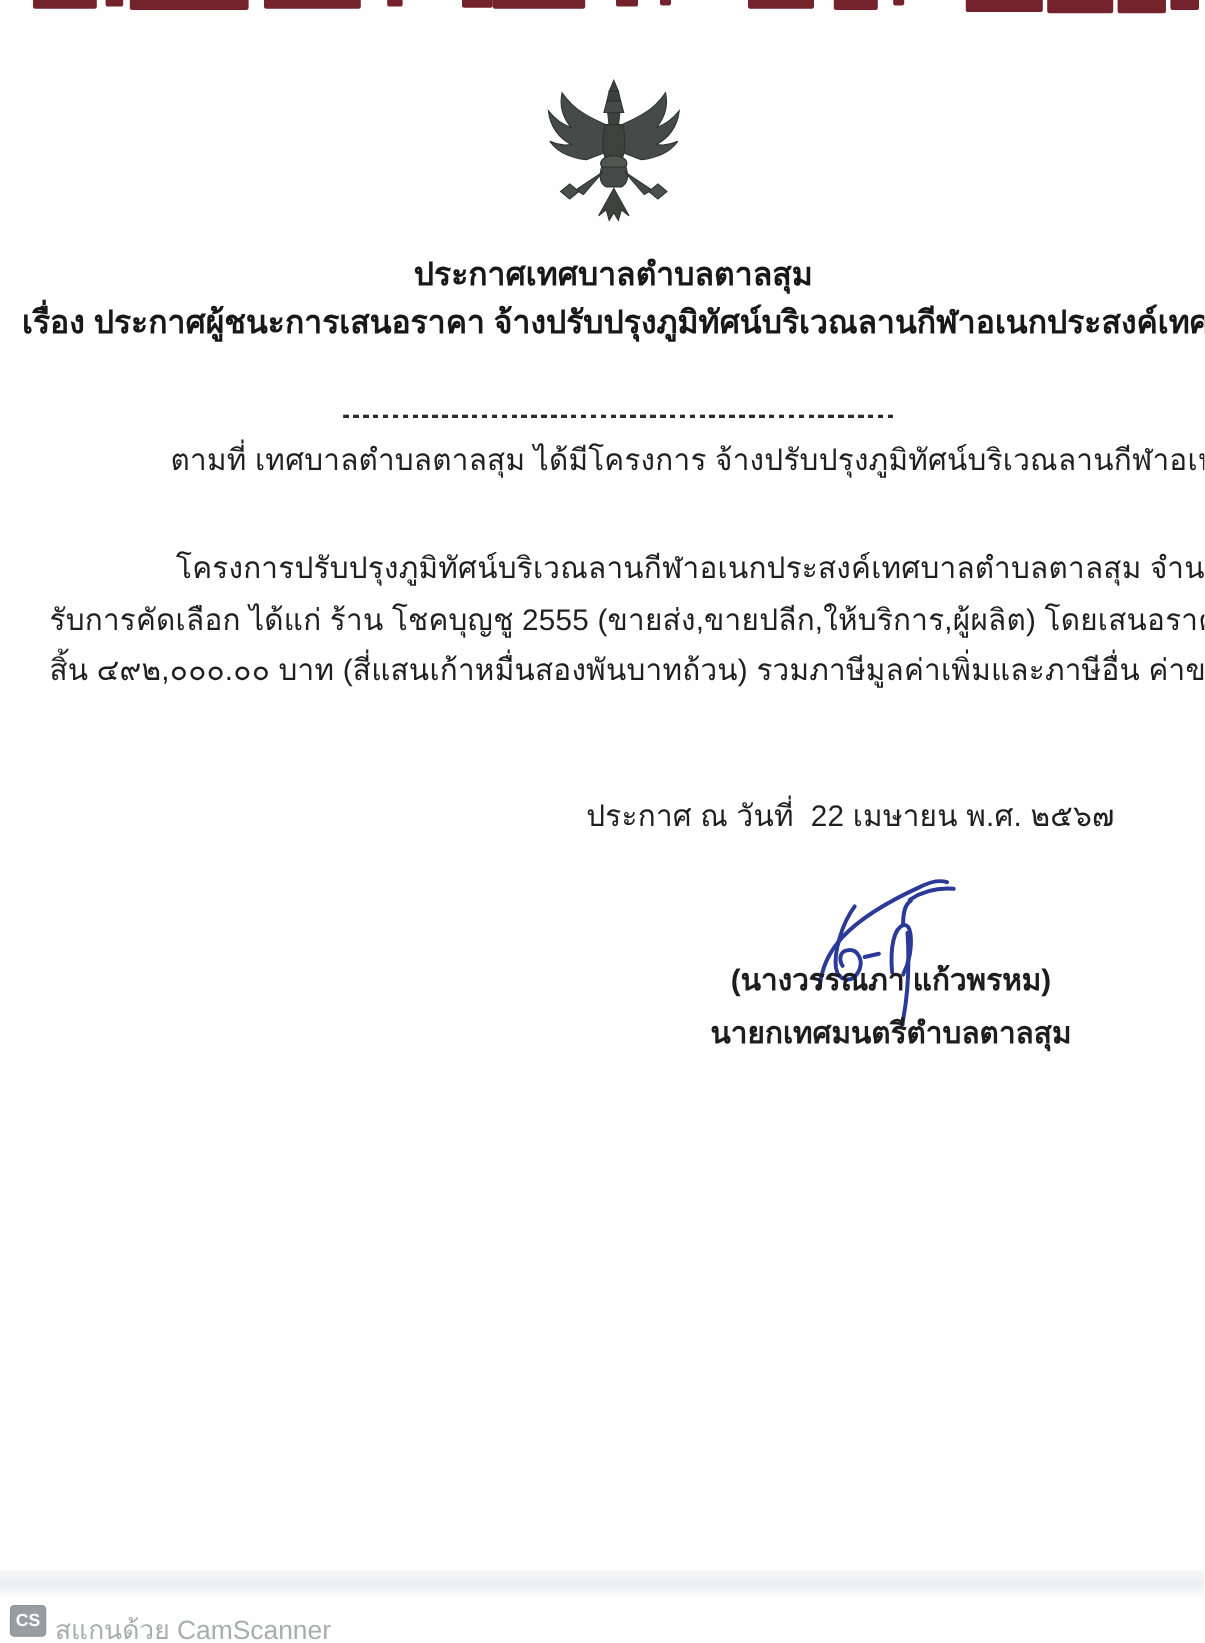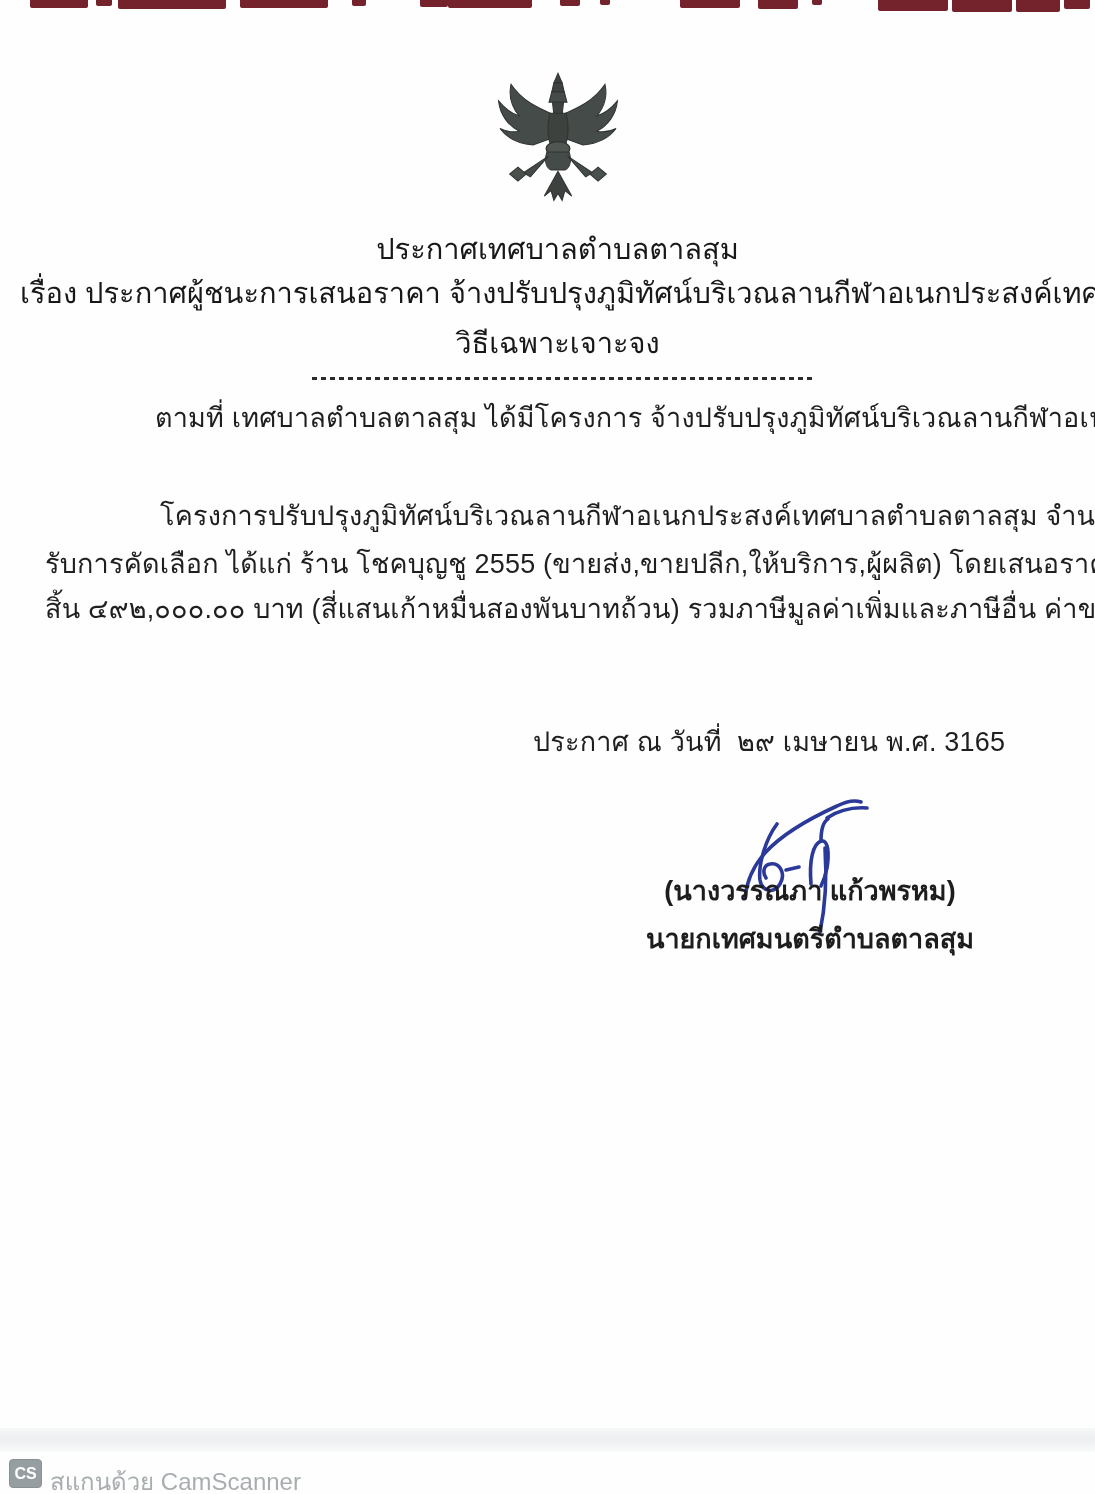--- a/index.html
+++ b/index.html
@@ -19,21 +19,21 @@
     color:#1f1f1f;
     letter-spacing:.2px;
   }
   .centered-block{
     position:absolute;
     left:20px;right:0;
     text-align:center;
   }
   .title-line{
     font-size:29px;
-    font-weight:normal;
+    font-weight:bold;
     color:#181818;
     white-space:pre;
   }
   .divider{
     position:absolute;
     left:312px;top:377px;
     width:500px;height:3px;
     background:repeating-linear-gradient(90deg,#2b2b2b 0 5px,transparent 5px 9px);
   }
   .sig-block{
@@ -130,33 +130,30 @@
       </g>
     </svg>
   </div>
 
   <div class="centered-block" style="top:226px;">
     <span class="title-line">ประกาศเทศบาลตำบลตาลสุม</span>
   </div>
   <div class="centered-block" style="top:270px;">
     <span class="title-line">เรื่อง ประกาศผู้ชนะการเสนอราคา จ้างปรับปรุงภูมิทัศน์บริเวณลานกีฬาอเนกประสงค์เทศบาลตำบลตาลสุม โดย</span>
   </div>
-  <div class="centered-block" style="top:320px;">
-    <span class="title-line">วิธีเฉพาะเจาะจง</span>
-  </div>
 
   <div class="divider"></div>
 
   <div class="abs doc-line" style="left:155px;top:398px;">ตามที่ เทศบาลตำบลตาลสุม ได้มีโครงการ จ้างปรับปรุงภูมิทัศน์บริเวณลานกีฬาอเนกประสงค์เทศบาล</div>
 
   <div class="abs doc-line" style="left:160px;top:496px;">โครงการปรับปรุงภูมิทัศน์บริเวณลานกีฬาอเนกประสงค์เทศบาลตำบลตาลสุม จำนวน ๑ โครงการ ผู้ได้</div>
   <div class="abs doc-line" style="left:45px;top:544px;">รับการคัดเลือก ได้แก่ ร้าน โชคบุญชู 2555 (ขายส่ง,ขายปลีก,ให้บริการ,ผู้ผลิต) โดยเสนอราคา เป็นเงินทั้ง</div>
   <div class="abs doc-line" style="left:45px;top:589px;">สิ้น ๔๙๒,๐๐๐.๐๐ บาท (สี่แสนเก้าหมื่นสองพันบาทถ้วน) รวมภาษีมูลค่าเพิ่มและภาษีอื่น ค่าขนส่ง ค่าจดทะเบียน</div>
 
-  <div class="abs doc-line" style="left:533px;top:722px;">ประกาศ ณ วันที่  ๒๙ เมษายน พ.ศ. 3165</div>
+  <div class="abs doc-line" style="left:533px;top:722px;">ประกาศ ณ วันที่  22 เมษายน พ.ศ. ๒๕๖๗</div>
 
   <div class="abs" style="left:715px;top:786px;width:175px;height:160px;">
     <svg viewBox="0 0 175 160" width="175" height="160" aria-hidden="true">
       <g fill="none" stroke="#2b3a99" stroke-width="3.6" stroke-linecap="round" stroke-linejoin="round">
 
         <path d="M30 112 C33 80 52 52 122 20 C132 15 140 14 146 16"></path>
 
         <path d="M112 32 C124 24 138 21 152 22"></path>
 
         <path d="M62 38 C50 54 43 80 45 94 C47 106 59 108 65 98 C71 88 65 76 55 78 C49 79 47 86 51 92"></path>

